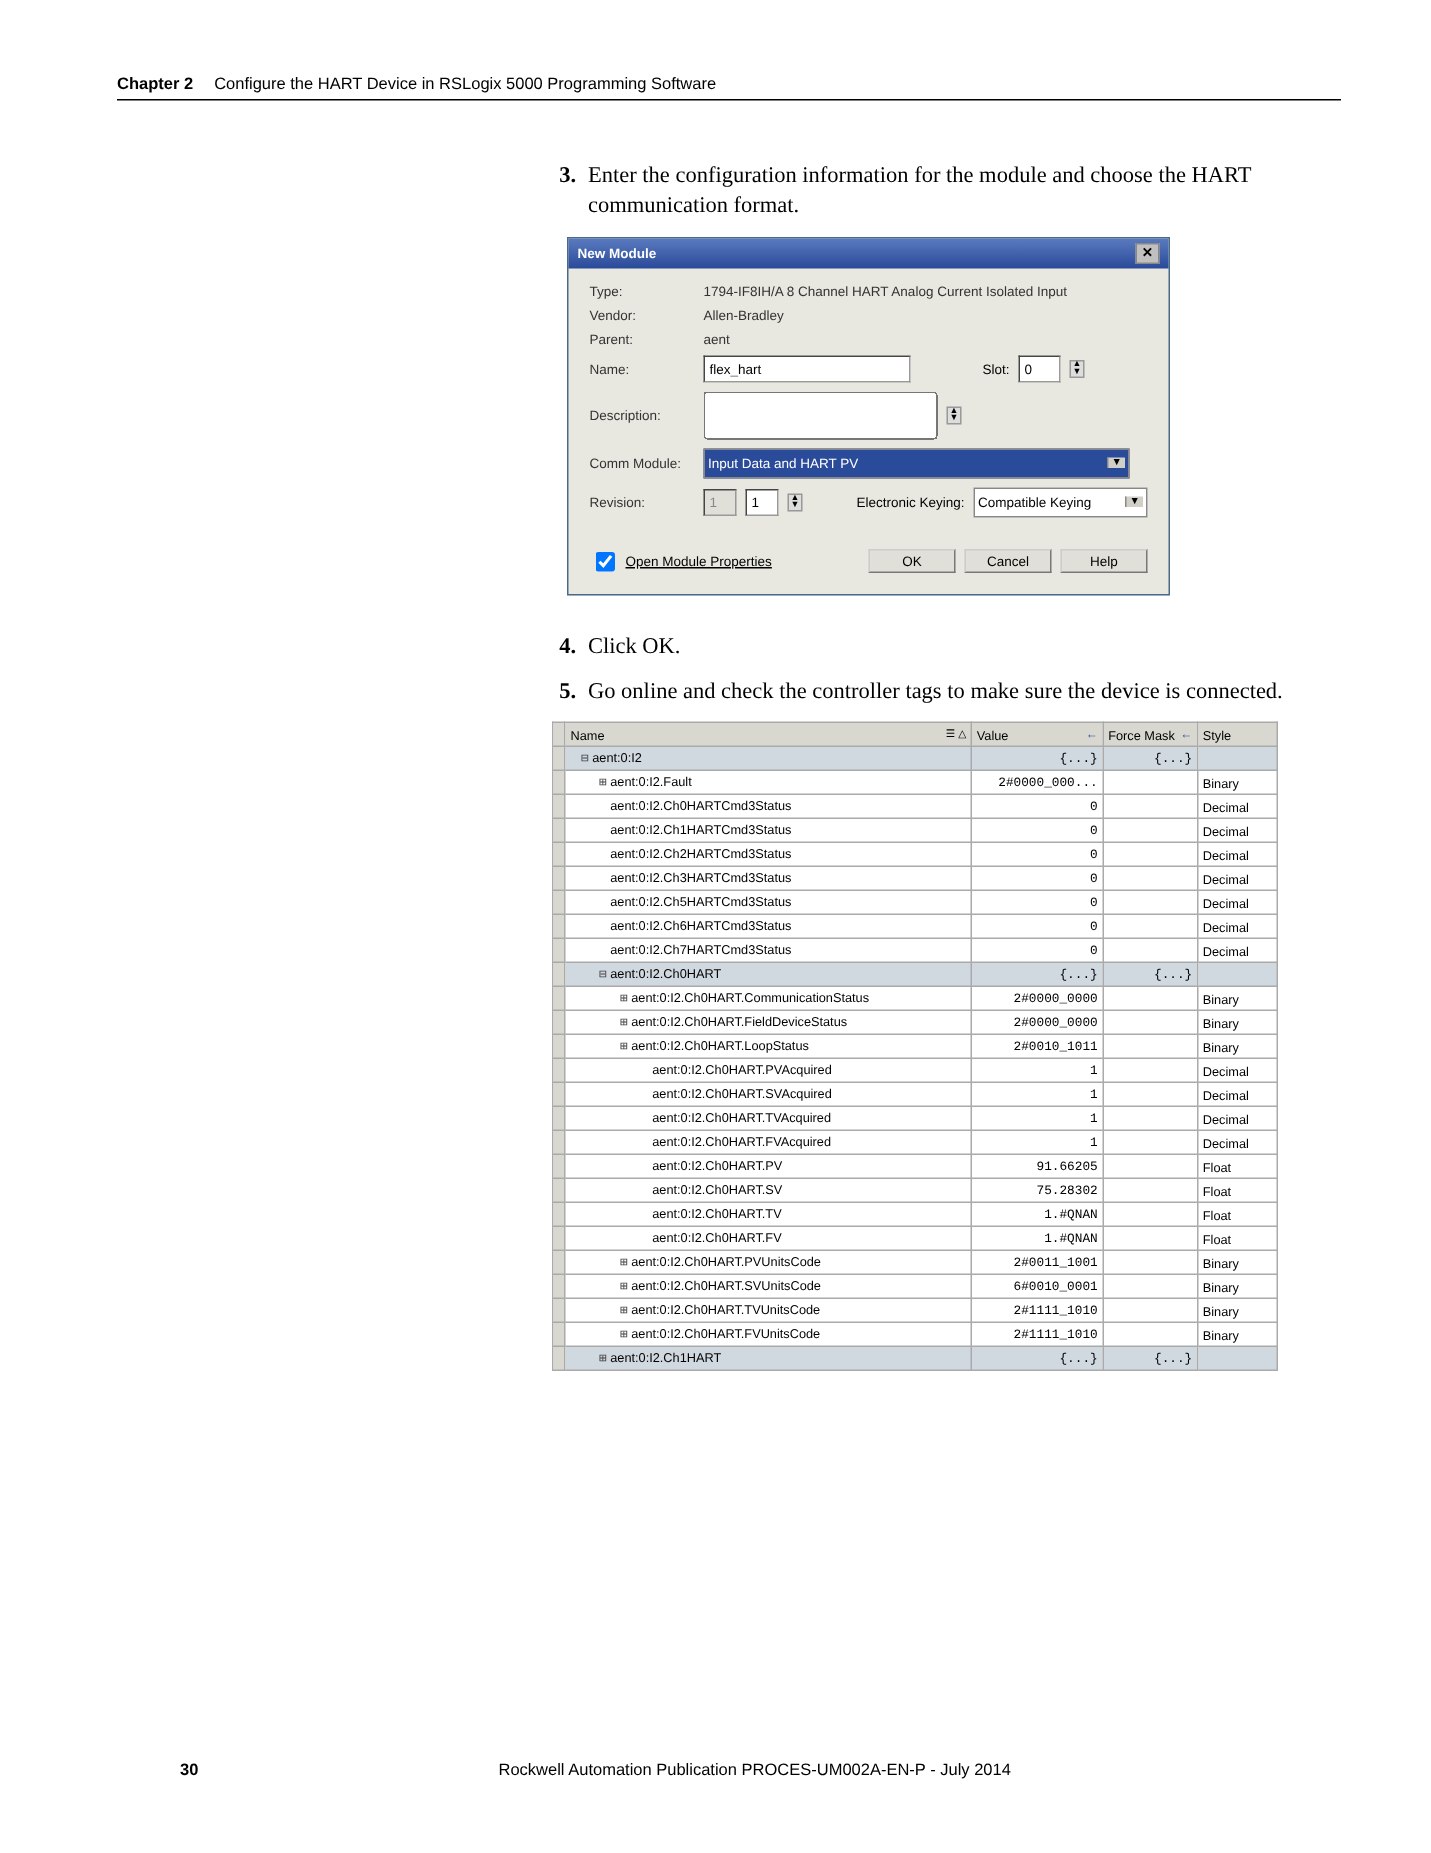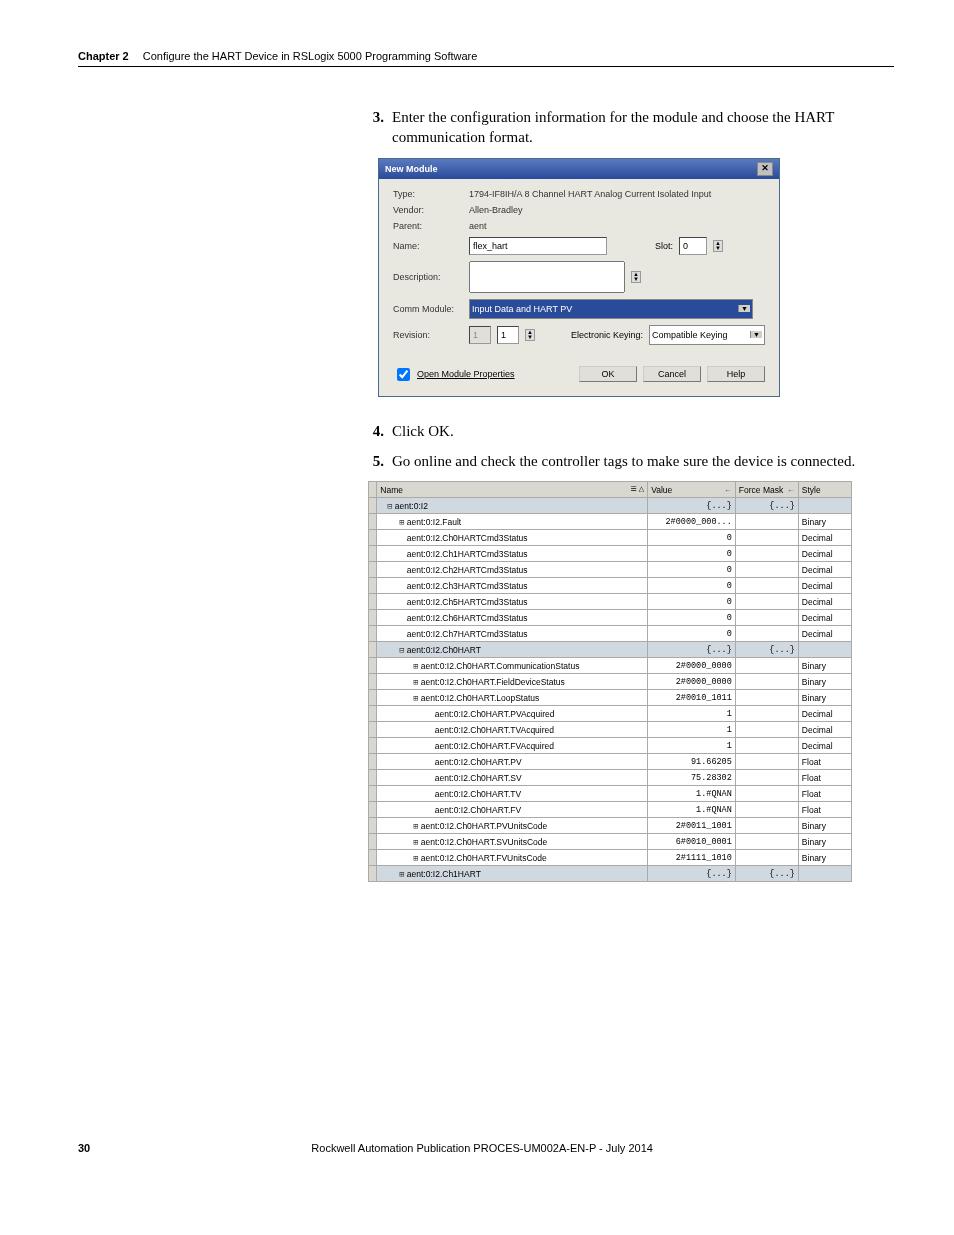--- a/index.html
+++ b/index.html
@@ -150,21 +150,21 @@
   .tree-glyph { color: #444; font-family: monospace; }
   .hl { background: #d0d8e0 !important; }
   .sortind { color: #2a4a9a; font-size: 8px; padding-left: 2px; }
   .footer {
     display: flex;
     justify-content: space-between;
     margin-top: 260px;
     font-size: 11px;
     padding: 0 0 10px 0;
   }
-  .pgnum { font-weight: bold; }
+  .pgnum { font-weight: bold; margin-left: 42px; }
   .pub { flex: 1; text-align: center; }
   .indent1 { padding-left: 10px !important; }
   .indent2 { padding-left: 22px !important; }
   .indent3 { padding-left: 36px !important; }
   .indent4 { padding-left: 50px !important; }
 </style>
 </head>
 <body>
 
 <div class="page">
@@ -376,20 +376,27 @@
           </tr>
           <tr>
             <td class="gutter"></td>
             <td class="name indent4"><span class="tree-glyph" style="opacity:0">·</span> aent:0:I2.Ch0HART.PVAcquired</td>
             <td class="val">1</td>
             <td class="fm"></td>
             <td class="style">Decimal</td>
           </tr>
           <tr>
             <td class="gutter"></td>
+            <td class="name indent4"><span class="tree-glyph" style="opacity:0">·</span> aent:0:I2.Ch0HART.SVAcquired</td>
+            <td class="val">1</td>
+            <td class="fm"></td>
+            <td class="style">Decimal</td>
+          </tr>
+          <tr>
+            <td class="gutter"></td>
             <td class="name indent4"><span class="tree-glyph" style="opacity:0">·</span> aent:0:I2.Ch0HART.TVAcquired</td>
             <td class="val">1</td>
             <td class="fm"></td>
             <td class="style">Decimal</td>
           </tr>
           <tr>
             <td class="gutter"></td>
             <td class="name indent4"><span class="tree-glyph" style="opacity:0">·</span> aent:0:I2.Ch0HART.FVAcquired</td>
             <td class="val">1</td>
             <td class="fm"></td>
@@ -427,20 +434,27 @@
             <td class="gutter"></td>
             <td class="name indent3"><span class="tree-glyph">⊞</span> aent:0:I2.Ch0HART.PVUnitsCode</td>
             <td class="val">2#0011_1001</td>
             <td class="fm"></td>
             <td class="style">Binary</td>
           </tr>
           <tr>
             <td class="gutter"></td>
             <td class="name indent3"><span class="tree-glyph">⊞</span> aent:0:I2.Ch0HART.SVUnitsCode</td>
             <td class="val">6#0010_0001</td>
+            <td class="fm"></td>
+            <td class="style">Binary</td>
+          </tr>
+          <tr>
+            <td class="gutter"></td>
+            <td class="name indent3"><span class="tree-glyph">⊞</span> aent:0:I2.Ch0HART.TVUnitsCode</td>
+            <td class="val">2#1111_1010</td>
             <td class="fm"></td>
             <td class="style">Binary</td>
           </tr>
           <tr>
             <td class="gutter"></td>
             <td class="name indent3"><span class="tree-glyph">⊞</span> aent:0:I2.Ch0HART.FVUnitsCode</td>
             <td class="val">2#1111_1010</td>
             <td class="fm"></td>
             <td class="style">Binary</td>
           </tr>

